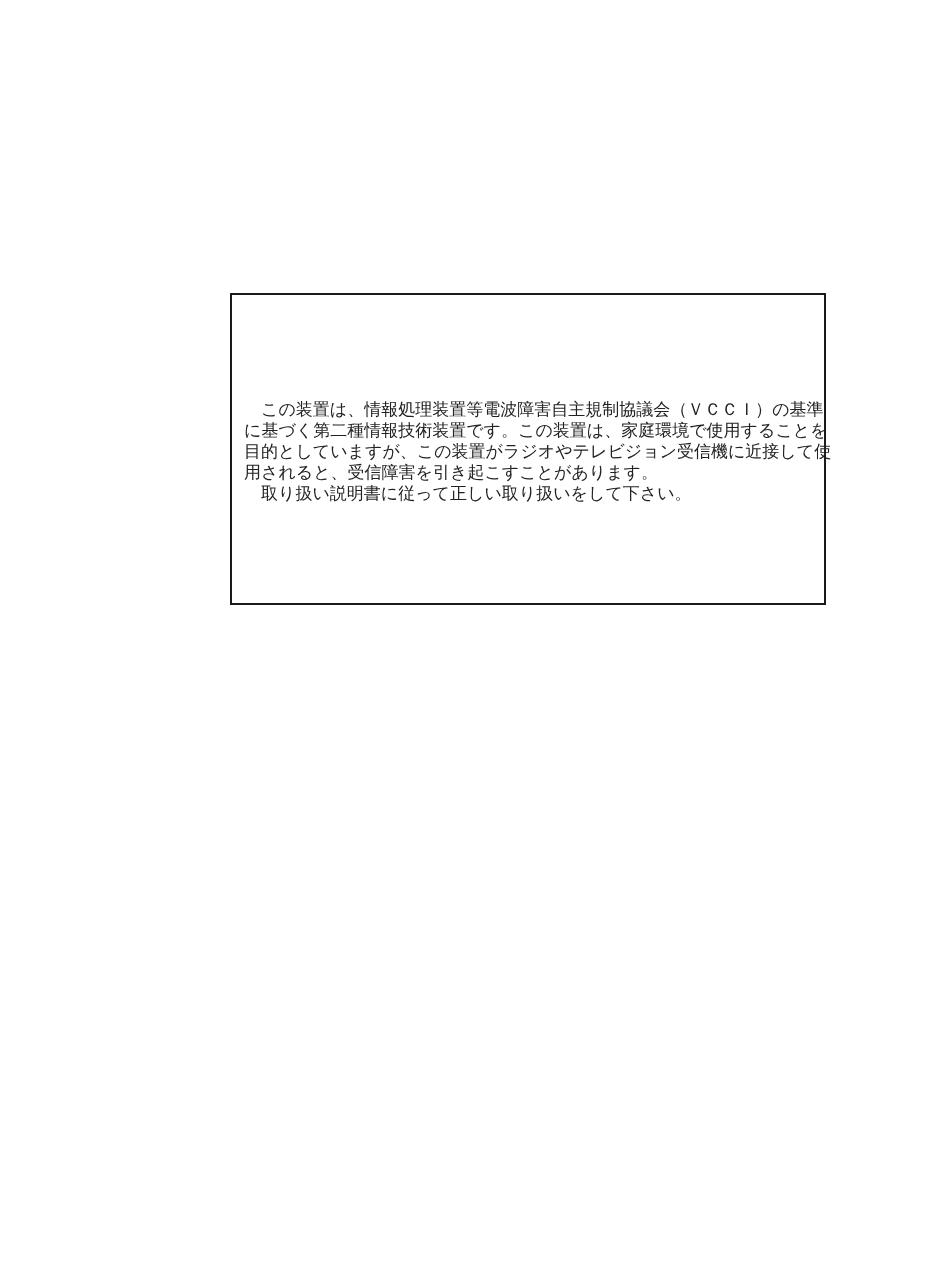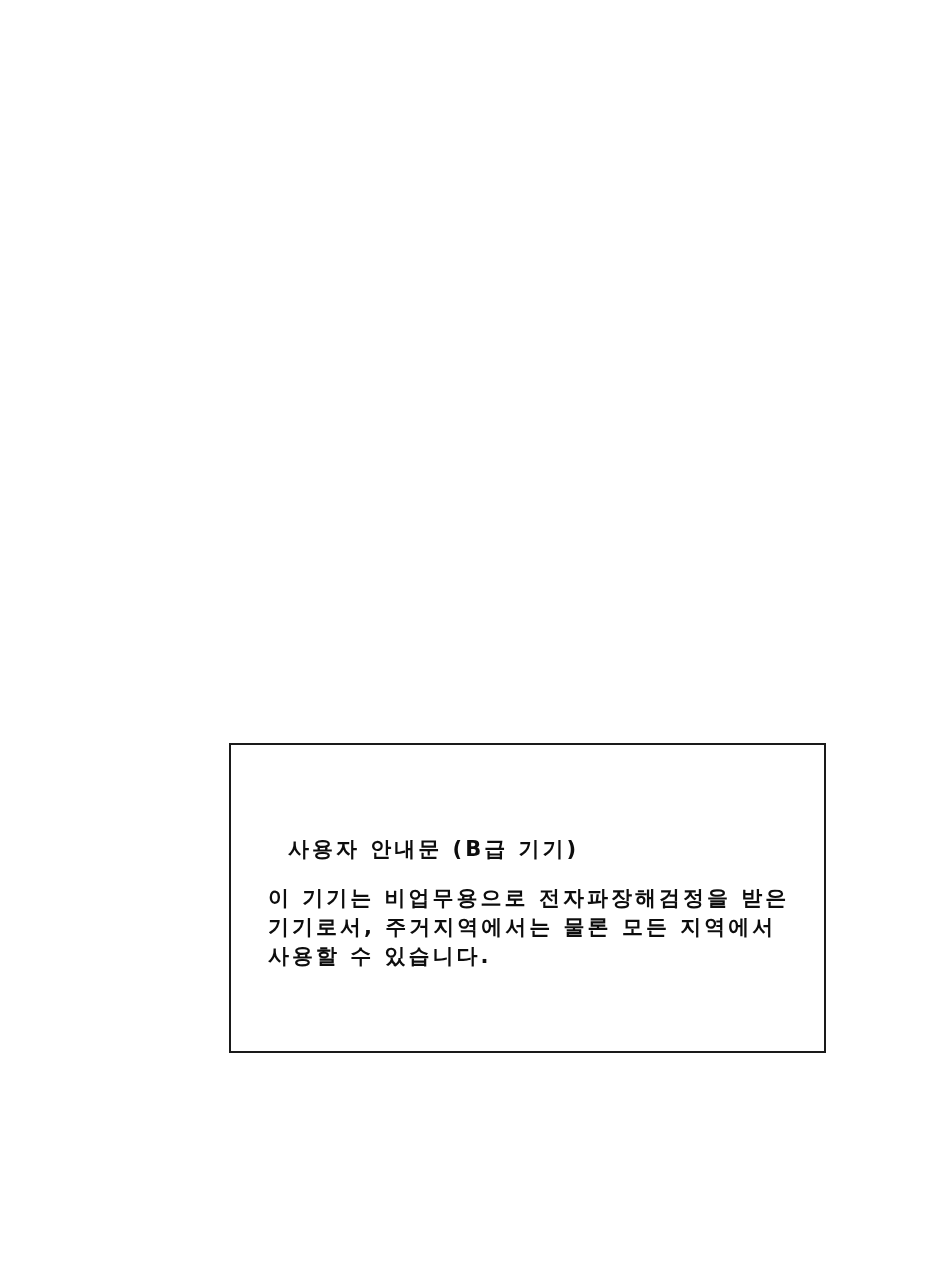--- a/index.html
+++ b/index.html
@@ -82,23 +82,24 @@
   }
   .ko-line {
     white-space: pre;
   }
 </style>
 </head>
 <body>
 
 <div class="page">
 
-
-  <div class="notice-box box-ko">
-    <div class="ko-heading">사용자 안내문 (B급 기기)</div>
-    <div class="ko-body">
-      <div class="ko-line">이 기기는 비업무용으로 전자파장해검정을 받은</div>
-      <div class="ko-line">기기로서, 주거지역에서는 물론 모든 지역에서</div>
-      <div class="ko-line">사용할 수 있습니다.</div>
+  <div class="notice-box box-ja">
+    <div class="ja-text">
+      <div class="ja-line">　この装置は、情報処理装置等電波障害自主規制協議会（ＶＣＣＩ）の基準</div>
+      <div class="ja-line">に基づく第二種情報技術装置です。この装置は、家庭環境で使用することを</div>
+      <div class="ja-line">目的としていますが、この装置がラジオやテレビジョン受信機に近接して使</div>
+      <div class="ja-line">用されると、受信障害を引き起こすことがあります。</div>
+      <div class="ja-line">　取り扱い説明書に従って正しい取り扱いをして下さい。</div>
     </div>
   </div>
+
 
 </div>
 
 </body></html>

